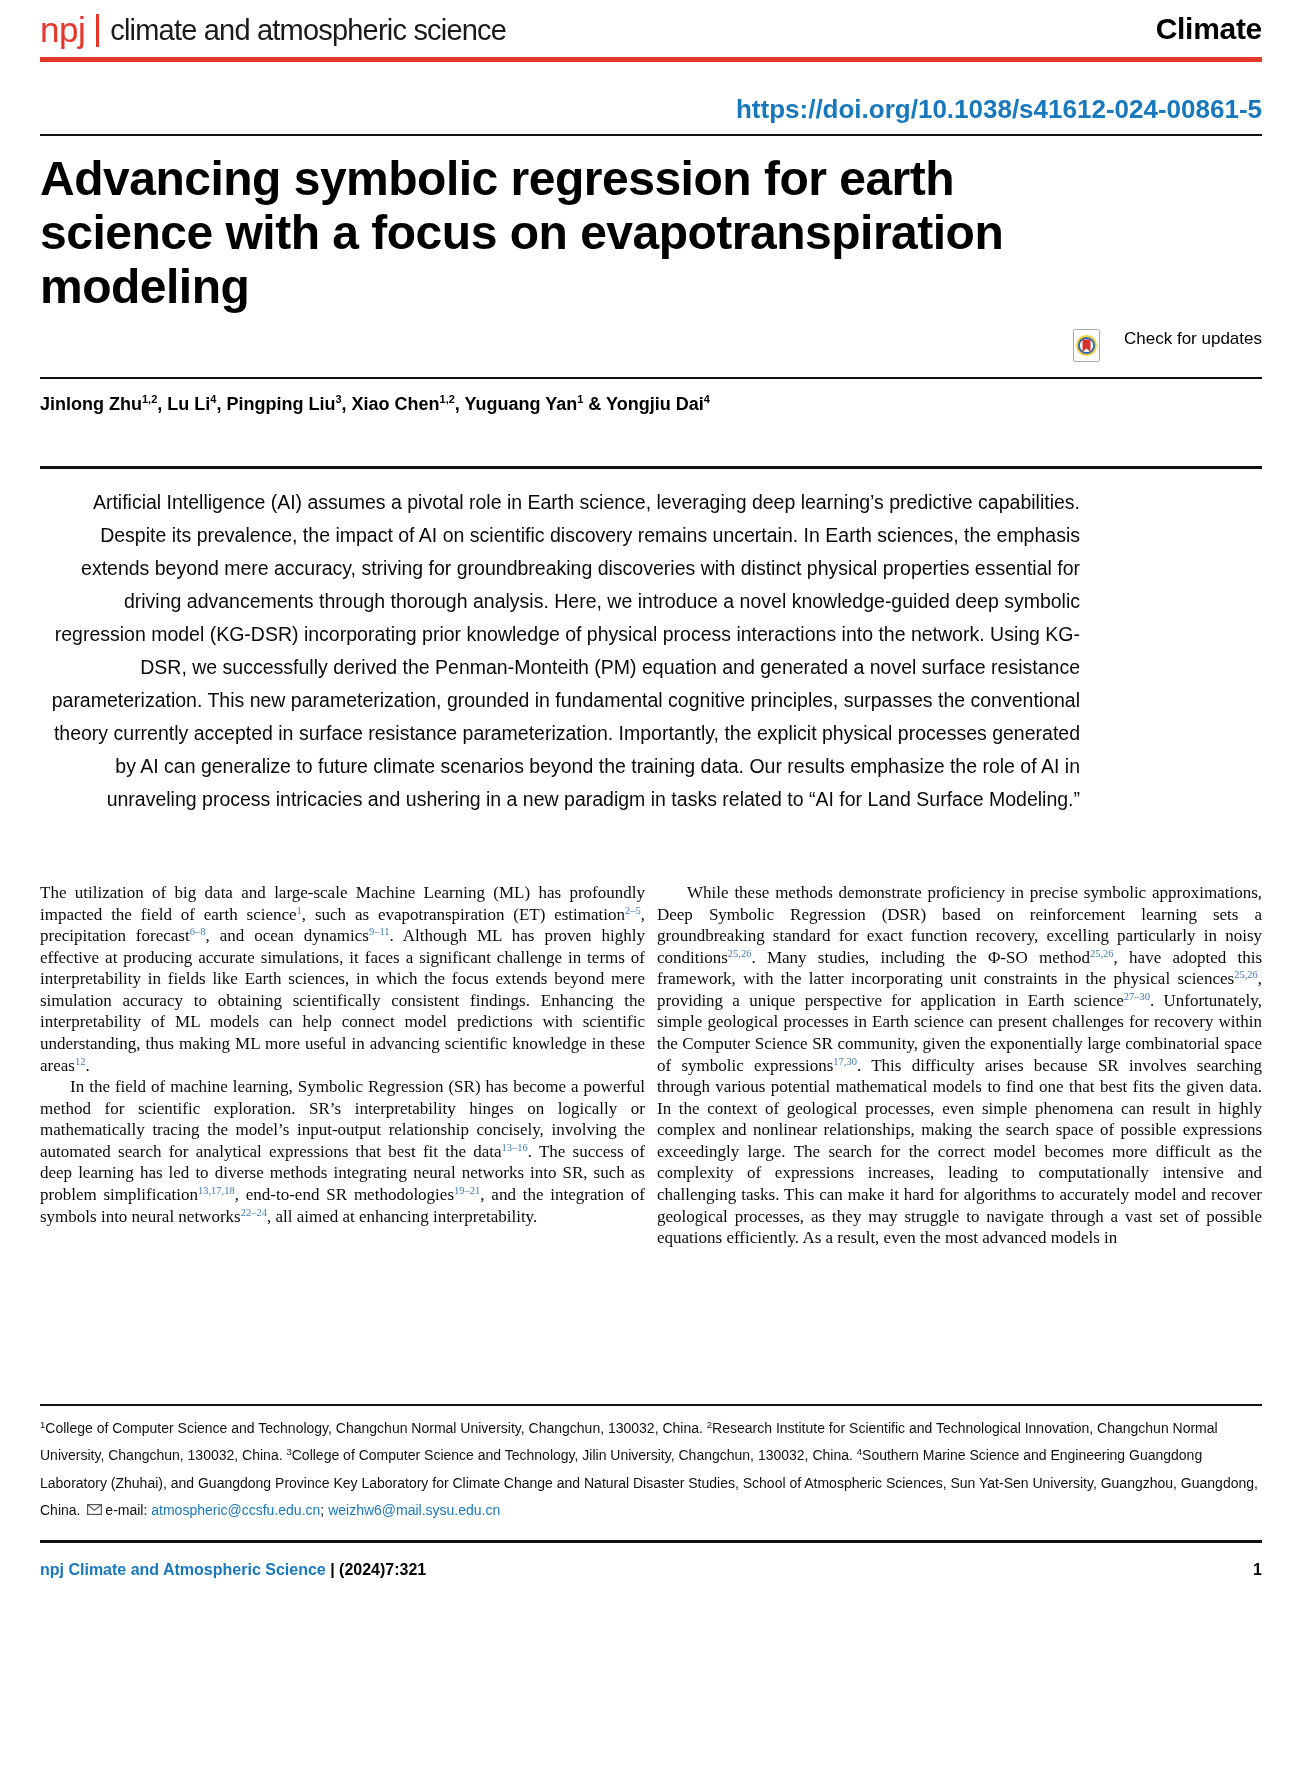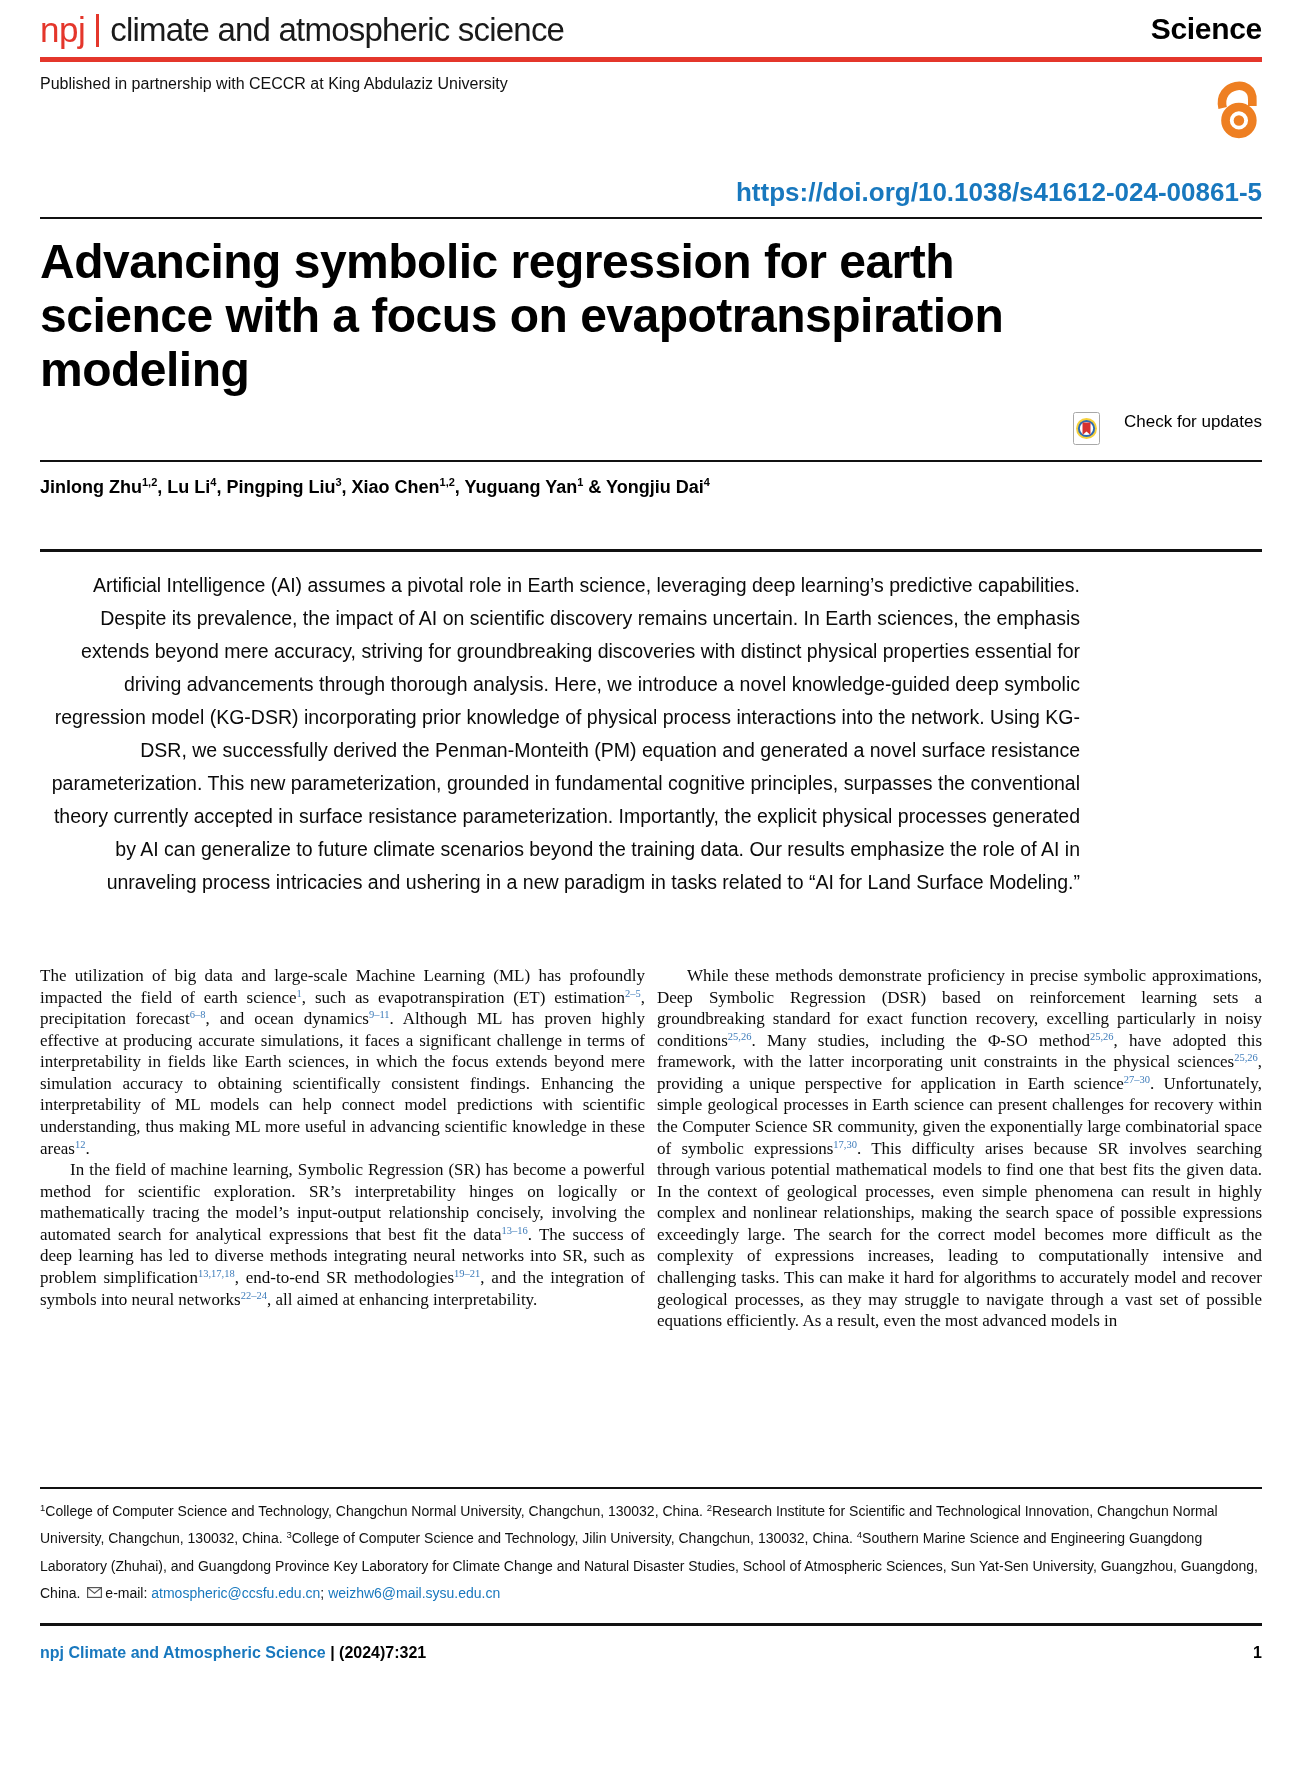--- a/index.html
+++ b/index.html
@@ -8,21 +8,21 @@
     width:1302px; height:1789px; overflow:hidden;
     font-family:"Liberation Sans", sans-serif; color:#000;
   }
   .page { width:1302px; height:1789px; padding:0 40px; position:relative; }
 
   
   .header-row { display:flex; justify-content:space-between; align-items:flex-start; padding-top:10px; }
   .logo { display:flex; align-items:center; }
   .logo-npj { color:#e4362b; font-size:35px; font-weight:500; letter-spacing:-0.5px; }
   .logo-bar { display:inline-block; width:3px; height:33px; background:#e4362b; margin:0 11px; }
-  .logo-name { color:#1a1a1a; font-size:33px; font-weight:400; letter-spacing:-0.8px; }
+  .logo-name { color:#1a1a1a; font-size:29px; font-weight:400; letter-spacing:-0.8px; }
   .article-type { font-size:30px; font-weight:700; letter-spacing:-0.3px; padding-top:2px; }
   .red-rule { height:5px; background:#e4362b; margin-top:7px; }
   .partner-row { display:flex; justify-content:space-between; align-items:flex-start; margin-top:11px; }
   .partner-text { font-size:16px; color:#111; padding-top:2px; }
   .oa-icon { margin-right:2px; }
 
   
   .doi-row { text-align:right; margin-top:32px; }
   .doi-link { color:#1878be; font-size:26px; font-weight:700; text-decoration:none; }
   .title-rule { height:2px; background:#111; margin-top:9px; }
@@ -65,34 +65,24 @@
 <body>
 
 <div class="page">
 
   <div class="header-row">
     <div class="logo">
       <span class="logo-npj">npj</span>
       <span class="logo-bar"></span>
       <span class="logo-name">climate and atmospheric science</span>
     </div>
-    <div class="article-type">Science</div>
+    <div class="article-type">Climate</div>
   </div>
   <div class="red-rule"></div>
 
-  <div class="partner-row">
-    <div class="partner-text">Published in partnership with CECCR at King Abdulaziz University</div>
-    <div class="oa-icon">
-      <svg width="46" height="68" viewBox="0 0 48 70">
-        <path d="M9 36 C 3 10, 41 4, 40 28 L 40 34" fill="none" stroke="#ee7f22" stroke-width="9"></path>
-        <circle cx="26" cy="49" r="14" fill="none" stroke="#ee7f22" stroke-width="9"></circle>
-        <circle cx="26" cy="49" r="5.5" fill="#ee7f22"></circle>
-      </svg>
-    </div>
-  </div>
 
   <div class="doi-row">
     <a class="doi-link">https://doi.org/10.1038/s41612-024-00861-5</a>
   </div>
   <div class="title-rule"></div>
   <h1 class="title">Advancing symbolic regression for earth science with a focus on evapotranspiration modeling</h1>
 
   <div class="check-row">
     <span>
       <svg width="27" height="33" viewBox="0 0 27 33">

